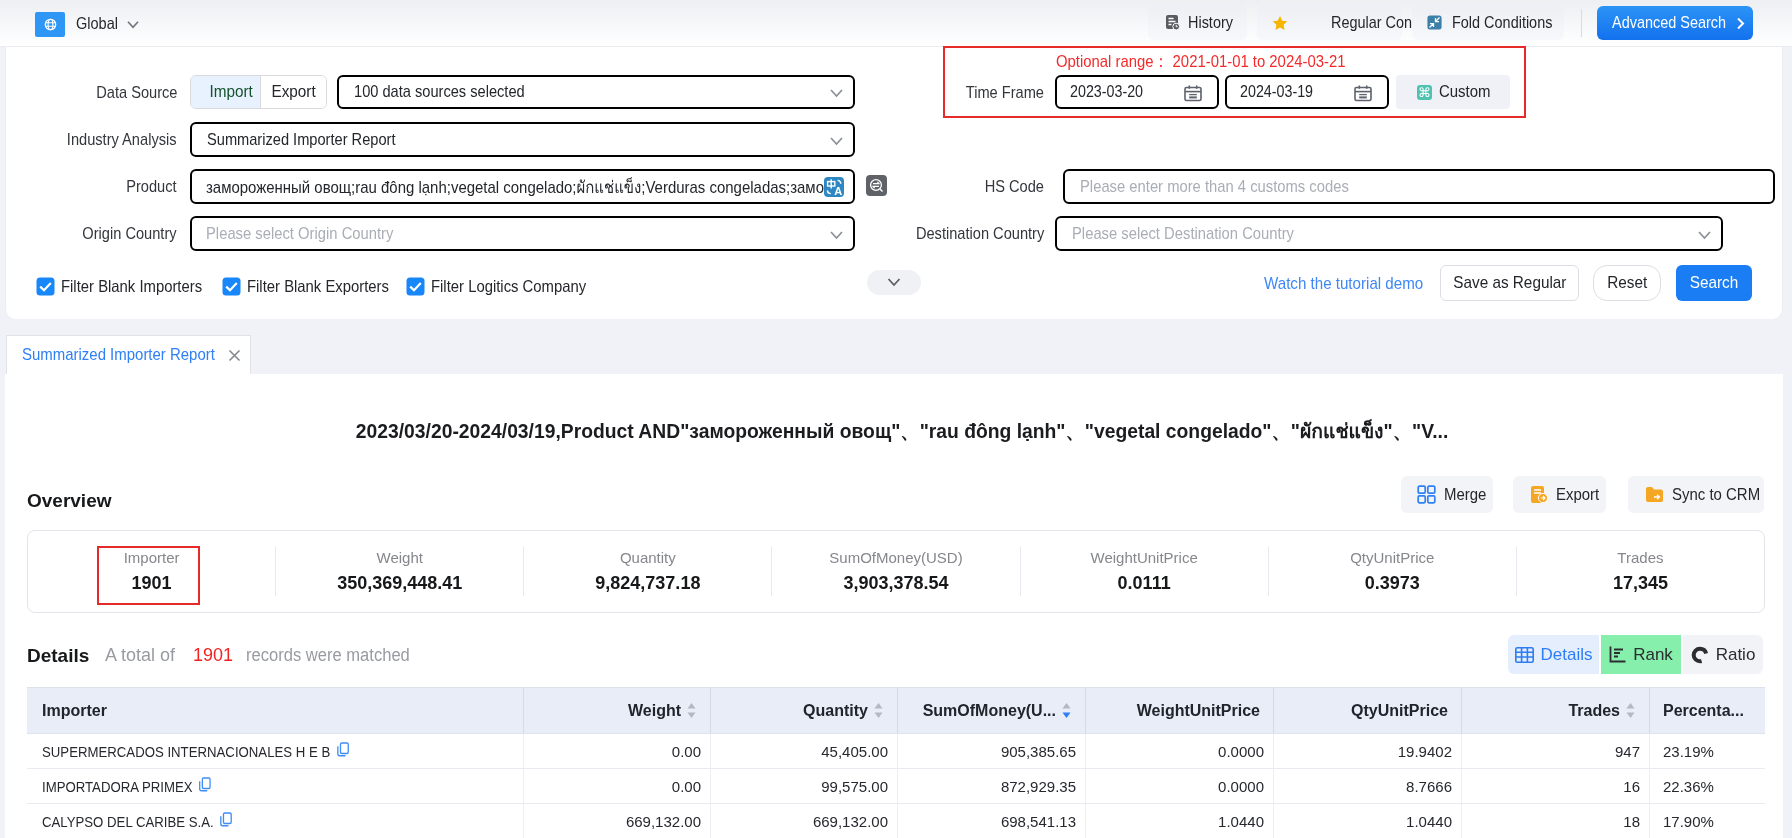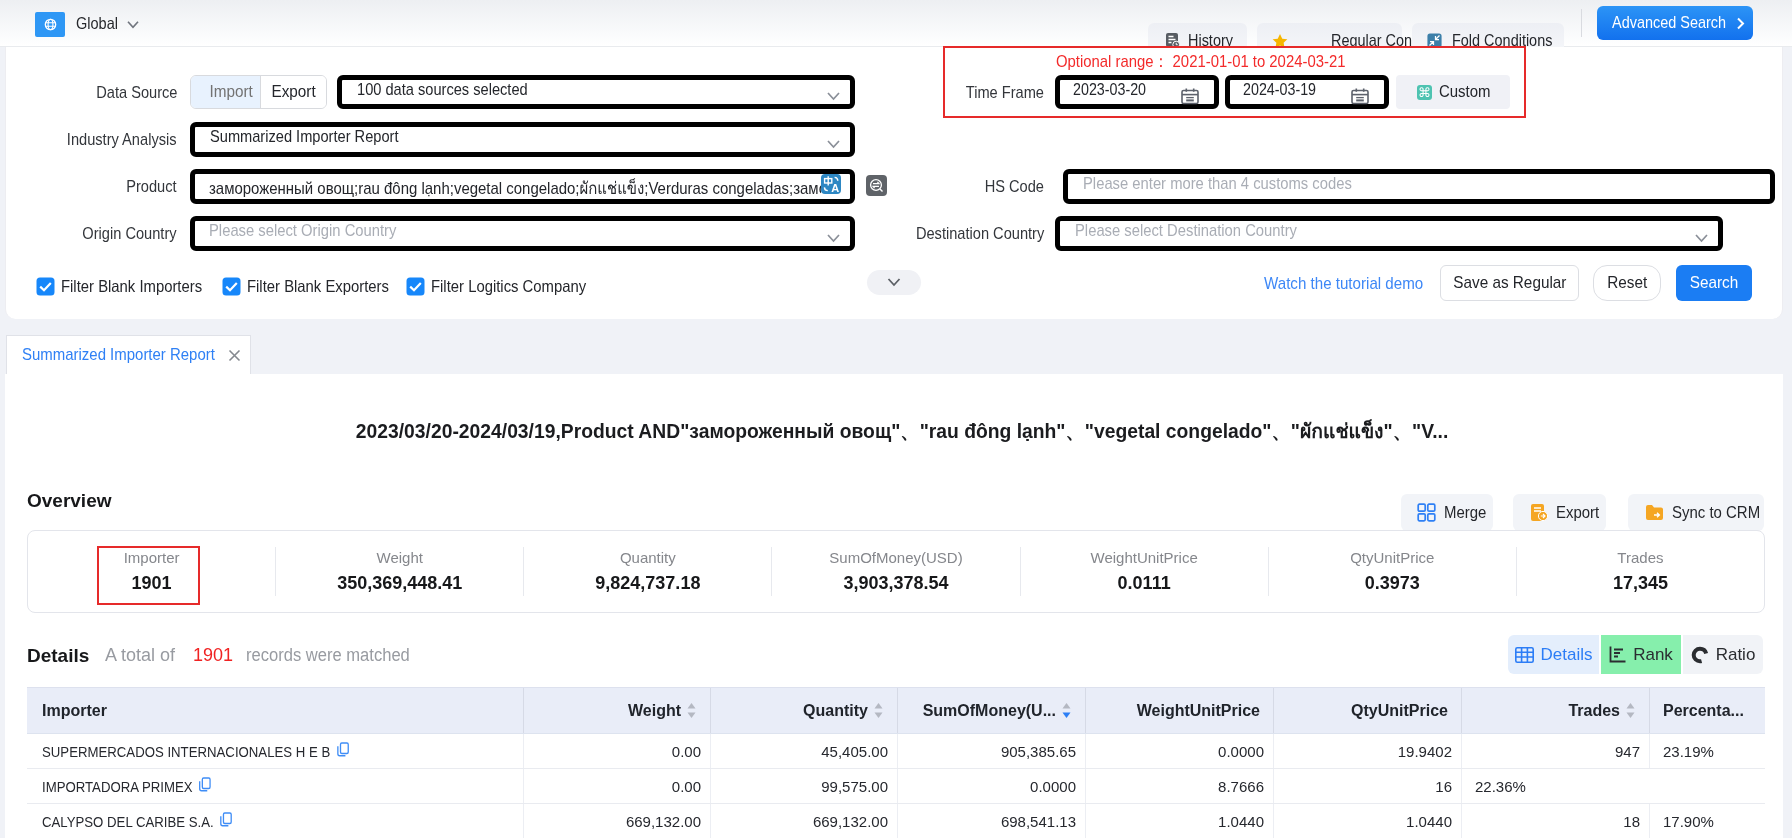--- a/index.html
+++ b/index.html
@@ -1,23 +1,23 @@
 <!DOCTYPE html>
 <html><head>
 <meta charset="utf-8">
 <style>
 * { margin:0; padding:0; box-sizing:border-box; }
 html,body { width:1792px; height:838px; overflow:hidden; }
 body { font-family:"Liberation Sans", sans-serif; background:#f0f2f7; position:relative; color:#24262b; }
 .abs { position:absolute; }
 .flex { display:flex; align-items:center; }
-.inp { position:absolute; background:#fff; border:5px solid #000000; border-radius:6px; display:flex; font-size:17px; color:#24262b; }
+.inp { position:absolute; background:#fff; border:2px solid #000000; border-radius:6px; display:flex; align-items:center; font-size:17px; color:#24262b; }
 .ph { color:#a9adb5; }
 .lbl { position:absolute; font-size:17px; color:#33363b; text-align:right; line-height:35px; }
-.gbtn { position:absolute; background:linear-gradient(180deg,#edeff4,#f7f8fb); border-radius:6px; display:flex; align-items:center; font-size:17px; color:#24262b; white-space:nowrap;margin-top:18px; }
+.gbtn { position:absolute; background:linear-gradient(180deg,#edeff4,#f7f8fb); border-radius:6px; display:flex; align-items:center; font-size:17px; color:#24262b; white-space:nowrap; }
 .gbtn svg, .flex svg, .abs svg { flex-shrink:0; }
 .ib,.ibc,.ibr { display:inline-block; white-space:nowrap; transform:scaleX(var(--s,.88)); }
 .ib { transform-origin:0 50%; } .ibc { transform-origin:50% 50%; } .ibr { transform-origin:100% 50%; }
 .stat { flex:1; display:flex; flex-direction:column; align-items:center; justify-content:center; border-right:1px solid #e7e9ee; height:49px; margin-top:16px; }
 .sl { font-size:15px; color:#85878c; }
 .sv { font-size:18px; font-weight:700; color:#17181a; margin-top:7px; }
 .thead { display:flex; height:47px; background:#e9edf8; border-top:1px solid #dde1ee; border-bottom:1px solid #dde3ef; }
 .th { display:flex; align-items:center; justify-content:flex-end; font-size:16px; font-weight:700; color:#20242b; border-right:1px solid #d6dae6; padding-right:13px; }
 .sortsvg { margin-left:5px; }
 .trow { display:flex; height:35px; border-bottom:1px solid #e9ebf0; background:#fff; margin-top:0; }
@@ -70,21 +70,21 @@
   <span class="ib" style="--s:.85;width:115px;">Advanced Search</span>
   <svg width="9" height="13" viewBox="0 0 9 13" style="margin-left:9px;">
       <path d="M2 1.5 L7 6.5 L2 11.5" fill="none" stroke="#fff" stroke-width="2"></path>
     </svg>
 </div>
 
 <div class="abs" style="left:5px;top:47px;width:1778px;height:272px;background:#fff;border-left:1px solid #ededf1;border-right:1px solid #ededf1;border-radius:0 0 10px 10px;"></div>
 
 <div class="lbl" style="left:0px;top:75px;width:177px;"><span class="ibr" style="--s:.86">Data Source</span></div>
 <div class="abs" style="left:190px;top:75px;width:137px;height:34px;border:1px solid #d8dade;border-radius:6px;overflow:hidden;display:flex;">
-  <div style="width:70px;background:#e8f2fe;color:#737373;font-size:17px;display:flex;align-items:center;justify-content:center;border-right:1px solid #d8dade;padding-left:12px;">
+  <div style="width:70px;background:#e8f2fe;color:#14532d;font-size:17px;display:flex;align-items:center;justify-content:center;border-right:1px solid #d8dade;padding-left:12px;">
       <span class="ibc" style="--s:.9">Import</span>
     </div>
   <div style="flex:1;background:#fff;color:#24262b;font-size:17px;display:flex;align-items:center;justify-content:center;">
       <span class="ibc" style="--s:.9">Export</span>
     </div>
 </div>
 <div class="inp" style="left:337px;top:75px;width:518px;height:34px;padding-left:15px;">
     <span class="ib" style="--s:.86">100 data sources selected</span>
   <svg class="abs" style="right:9px;top:11px;" width="15" height="11" viewBox="0 0 15 11">
       <path d="M2 2 L7.5 8 L13 2" fill="none" stroke="#8a8f98" stroke-width="1.7"></path>
@@ -344,20 +344,21 @@
   </div>
   <div class="trow">
     <div class="td tdl" style="width:497px;">
         <span class="ib flex" style="--s:.88">IMPORTADORA PRIMEX<svg class="cpy" width="14" height="15" viewBox="0 0 14 15">
             <rect x="4.2" y="1" width="8.8" height="10.5" rx="1.5" fill="none" stroke="#3f8df6" stroke-width="1.5"></rect>
             <path d="M9.8 13.8 H3.2 a2 2 0 0 1 -2 -2 V4.2" fill="none" stroke="#3f8df6" stroke-width="1.5"></path>
           </svg></span>
       </div>
     <div class="td" style="width:187px;">0.00</div>
     <div class="td" style="width:187px;">99,575.00</div>
+    <div class="td" style="width:188px;">872,929.35</div>
     <div class="td" style="width:188px;">0.0000</div>
     <div class="td" style="width:188px;">8.7666</div>
     <div class="td" style="width:188px;">16</div>
     <div class="td tdp" style="width:115px;">22.36%</div>
   </div>
   <div class="trow">
     <div class="td tdl" style="width:497px;">
         <span class="ib flex" style="--s:.88">CALYPSO DEL CARIBE S.A.<svg class="cpy" width="14" height="15" viewBox="0 0 14 15">
             <rect x="4.2" y="1" width="8.8" height="10.5" rx="1.5" fill="none" stroke="#3f8df6" stroke-width="1.5"></rect>
             <path d="M9.8 13.8 H3.2 a2 2 0 0 1 -2 -2 V4.2" fill="none" stroke="#3f8df6" stroke-width="1.5"></path>

